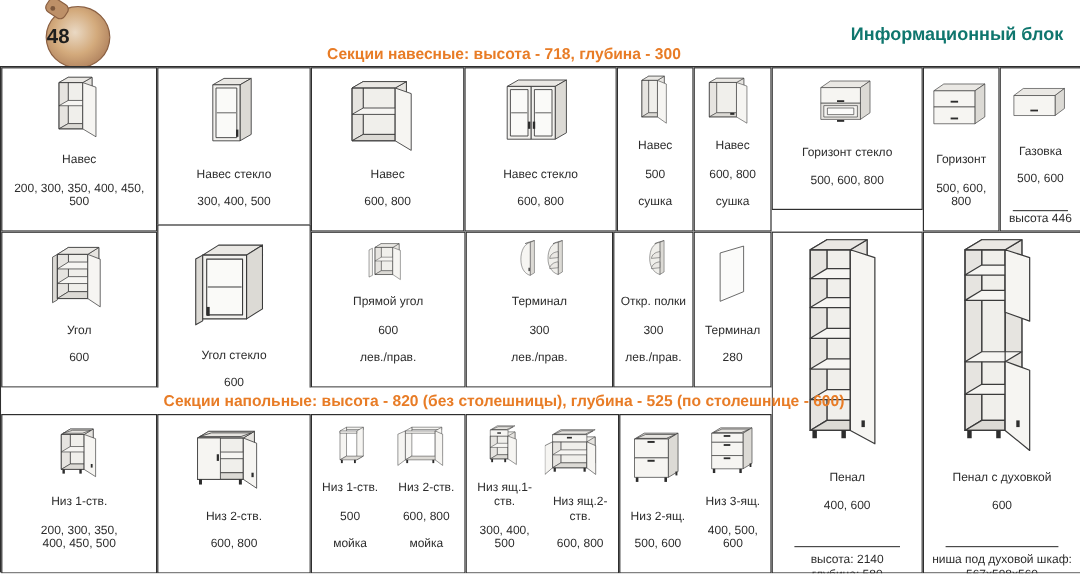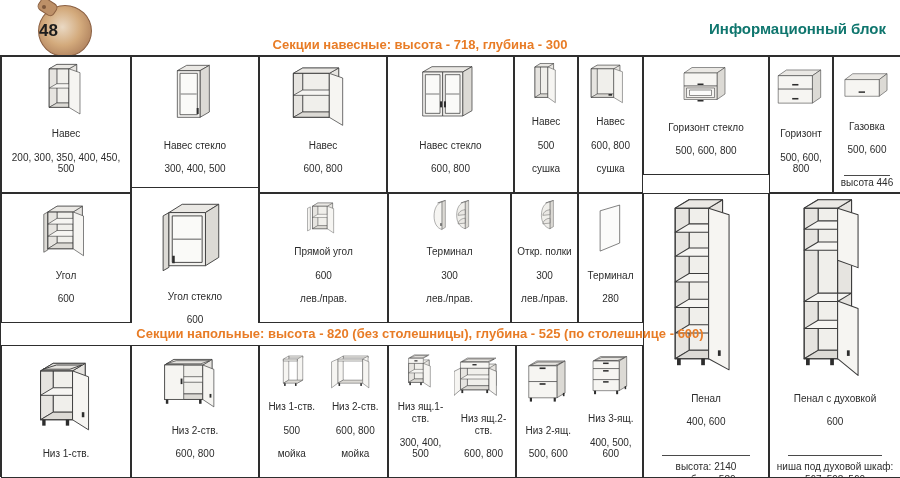--- a/index.html
+++ b/index.html
@@ -391,20 +391,22 @@
             <polygon points="25,24 57,24 71,19 41,19" fill="none" stroke="#3b3b3b" stroke-width="1.1" stroke-linejoin="round"></polygon>
             <polygon points="22,26 60,26 60,84 22,84" fill="none" stroke="#3b3b3b" stroke-width="1.1" stroke-linejoin="round"></polygon>
             <polygon points="60,26 79,33 79,96 60,84" fill="#f6f5f2" stroke="#3b3b3b" stroke-width="1.1" stroke-linejoin="round"></polygon>
             <rect x="24" y="84" width="4" height="7" fill="#2d2d2d"></rect>
             <rect x="52" y="84" width="4" height="7" fill="#2d2d2d"></rect>
             <rect x="71" y="75" width="3" height="6" fill="#2d2d2d"></rect>
           </svg>
         </div>
       <div class="label">
         <div>Низ 1-ств.</div>
+        <div>200, 300, 350,
+400, 450, 500</div>
       </div>
     </div>
     <div class="cell" style="left:130px;top:289px;width:128px;height:133px">
       <div class="draw">
           <svg viewBox="0 0 128 104" preserveAspectRatio="xMidYMid meet">
             <polygon points="29,17 91,17 91,73 29,73" fill="#f0efeb" stroke="#3b3b3b" stroke-width="1.1" stroke-linejoin="round"></polygon>
             <polygon points="14,26 29,17 29,73 14,82" fill="#e6e4e0" stroke="#3b3b3b" stroke-width="1.1" stroke-linejoin="round"></polygon>
             <polygon points="14,82 29,73 91,73 76,82" fill="#dcdad5" stroke="#3b3b3b" stroke-width="1.1" stroke-linejoin="round"></polygon>
             <polygon points="76,26 91,17 91,73 76,82" fill="#e6e4e0" stroke="#3b3b3b" stroke-width="1.1" stroke-linejoin="round"></polygon>
             <polygon points="14,54 76,54 91,45 29,45" fill="#f6f5f2" stroke="#3b3b3b" stroke-width="1.1" stroke-linejoin="round"></polygon>

